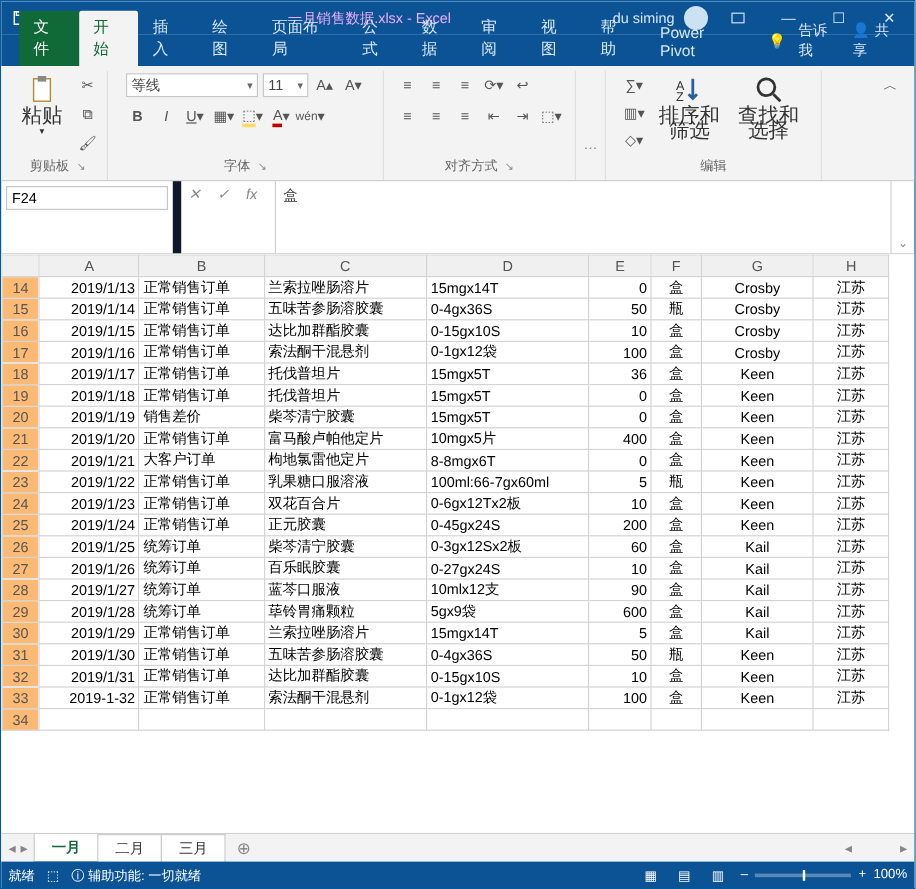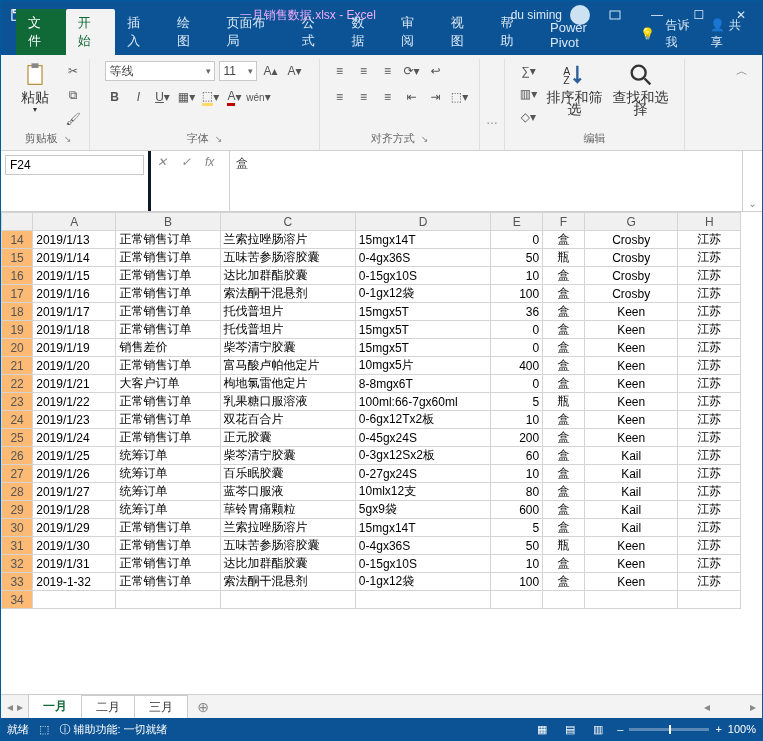--- a/index.html
+++ b/index.html
@@ -22,44 +22,44 @@
   .ribtabs .share { color:#d9e7f5; }
   
   .ribbon { background:#f3f3f3; border-bottom:1px solid #d0d0d0; height:96px; display:flex; padding:4px 6px 0;}
   .group { display:flex; flex-direction:column; align-items:center; padding:0 6px; border-right:1px solid #e0e0e0;}
   .group:last-child{border-right:none;}
   .group .gbody { flex:1; display:flex; align-items:flex-start; gap:6px; padding-top:2px;}
   .group .glabel { font-size:11px; color:#666; padding:2px 0 4px; display:flex;align-items:center;gap:6px;}
   .dls { font-size:9px;color:#888;}
   .bigbtn { display:flex; flex-direction:column; align-items:center; gap:2px; width:44px;}
   .bigbtn .icon { width:28px;height:28px;}
-  .bigbtn .lab { font-size:14px; text-align:center; line-height:12px;}
+  .bigbtn .lab { font-size:17px; text-align:center; line-height:12px;}
   .col { display:flex; flex-direction:column; gap:4px;}
   .row { display:flex; gap:4px; align-items:center;}
   .combo { border:1px solid #c8c8c8; background:#fff; height:20px; display:flex; align-items:center; padding:0 14px 0 4px; font-size:12px; position:relative; color:#444;}
   .combo::after { content:"▾"; position:absolute; right:3px; font-size:9px; color:#666;}
   .sbtn { width:20px;height:20px; display:flex;align-items:center;justify-content:center; color:#555; font-size:12px;}
   .collapse { margin-left:auto; align-self:flex-start; padding:4px 8px; color:#666; font-size:12px;}
   
   .fbar { display:flex; border-bottom:1px solid #d0d0d0;}
-  .namebox-wrap { width:150px; border-right:3px solid #0f172a; padding:4px;}
+  .namebox-wrap { width:150px; border-right:7px solid #0f172a; padding:4px;}
   .namebox { width:100%; height:20px; border:1px solid #c8c8c8; padding:0 4px; font-size:12px;}
   .fbtns { display:flex; align-items:flex-start; padding:4px 6px 0; gap:6px; border-right:1px solid #d0d0d0;}
   .fbtns .fbtn { width:18px;height:18px;color:#888; font-style:italic;}
   .fcontent { flex:1; padding:4px 6px; font-size:12px; color:#333; min-height:60px;}
   .fexpand { width:20px; border-left:1px solid #d0d0d0; display:flex;align-items:flex-end;justify-content:center; color:#888; font-size:10px; padding-bottom:2px;}
   
   .gridwrap { flex:1; overflow:auto; position:relative; background:#fff;}
   table.grid { border-collapse:collapse; width: 740px; table-layout:fixed;}
   table.grid th, table.grid td { border:1px solid #d4d4d4; height:18px; font-size:12px; padding:0 3px; overflow:hidden; white-space:nowrap; text-overflow:clip;}
   table.grid th { background:#f0f0f0; color:#555; font-weight:normal; text-align:center;}
   table.grid th.rowh { width:30px; text-align:center; background:#f0f0f0;}
   table.grid td.rowh { background:#fdba74; text-align:center; color:#555;}
   table.grid td { background:#fff; color:#000;}
-  .c-A{text-align:left;} .c-E{text-align:right;} .c-F{text-align:center;} .c-G{text-align:center;margin-left:44px;} .c-H{text-align:center;}
+  .c-A{text-align:right;} .c-E{text-align:right;} .c-F{text-align:center;} .c-G{text-align:center;margin-left:44px;} .c-H{text-align:center;}
   
   .sheettabs { height:24px; border-top:1px solid #d0d0d0; display:flex; align-items:center; background:#f3f3f3; font-size:12px;}
   .sheettabs .nav { display:flex; padding:0 6px; color:#888; gap:4px;}
   .sheettabs .stab { padding:3px 14px; border:1px solid #ccc; border-bottom:none; background:#fff; margin-left:-1px;}
   .sheettabs .stab.active { border-bottom:2px solid #106a37; font-weight:bold; color:#106a37;}
   .sheettabs .add { width:22px; text-align:center; color:#888; font-size:14px; margin-left:4px;}
   .sheettabs .scroll { flex:1; display:flex; justify-content:flex-end; padding-right:6px; gap:40px; color:#888;}
   
   .status { height:22px; background:#0b5394; color:#fff; display:flex; align-items:center; font-size:11px; padding:0 6px; gap:10px;}
   .status .sp { flex:1;}
@@ -431,21 +431,21 @@
           <td class="c-F">盒</td>
           <td class="c-G">Kail</td>
           <td class="c-H">江苏</td>
         </tr>
         <tr>
           <td class="rowh">28</td>
           <td class="c-A">2019/1/27</td>
           <td class="c-B">统筹订单</td>
           <td class="c-C">蓝芩口服液</td>
           <td class="c-D">10mlx12支</td>
-          <td class="c-E">80</td>
+          <td class="c-E">90</td>
           <td class="c-F">盒</td>
           <td class="c-G">Kail</td>
           <td class="c-H">江苏</td>
         </tr>
         <tr>
           <td class="rowh">29</td>
           <td class="c-A">2019/1/28</td>
           <td class="c-B">统筹订单</td>
           <td class="c-C">荜铃胃痛颗粒</td>
           <td class="c-D">5gx9袋</td>

